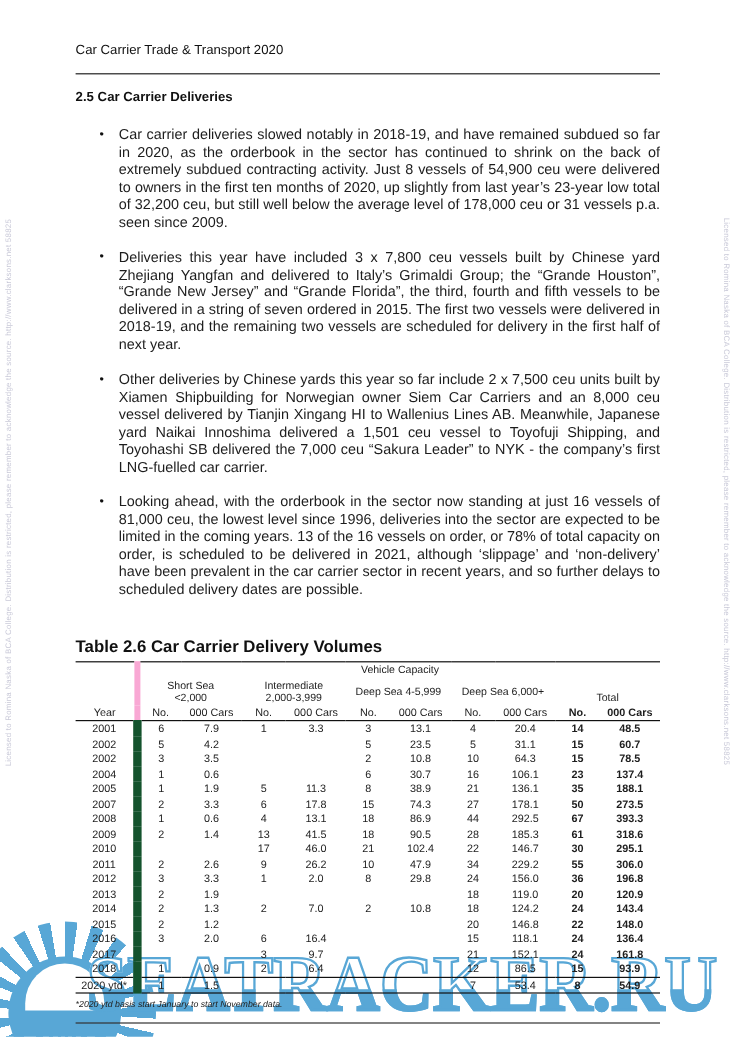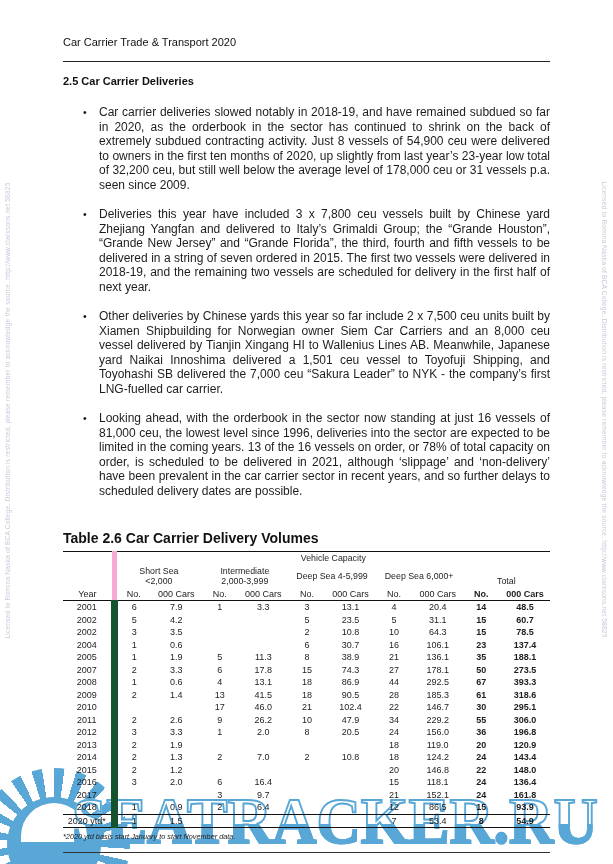--- a/index.html
+++ b/index.html
@@ -289,21 +289,21 @@
             <td>55</td>
             <td>306.0</td>
           </tr>
           <tr>
             <td>2012</td>
             <td>3</td>
             <td>3.3</td>
             <td>1</td>
             <td>2.0</td>
             <td>8</td>
-            <td>20.5</td>
+            <td>29.8</td>
             <td>24</td>
             <td>156.0</td>
             <td>36</td>
             <td>196.8</td>
           </tr>
           <tr>
             <td>2013</td>
             <td>2</td>
             <td>1.9</td>
             <td></td>

